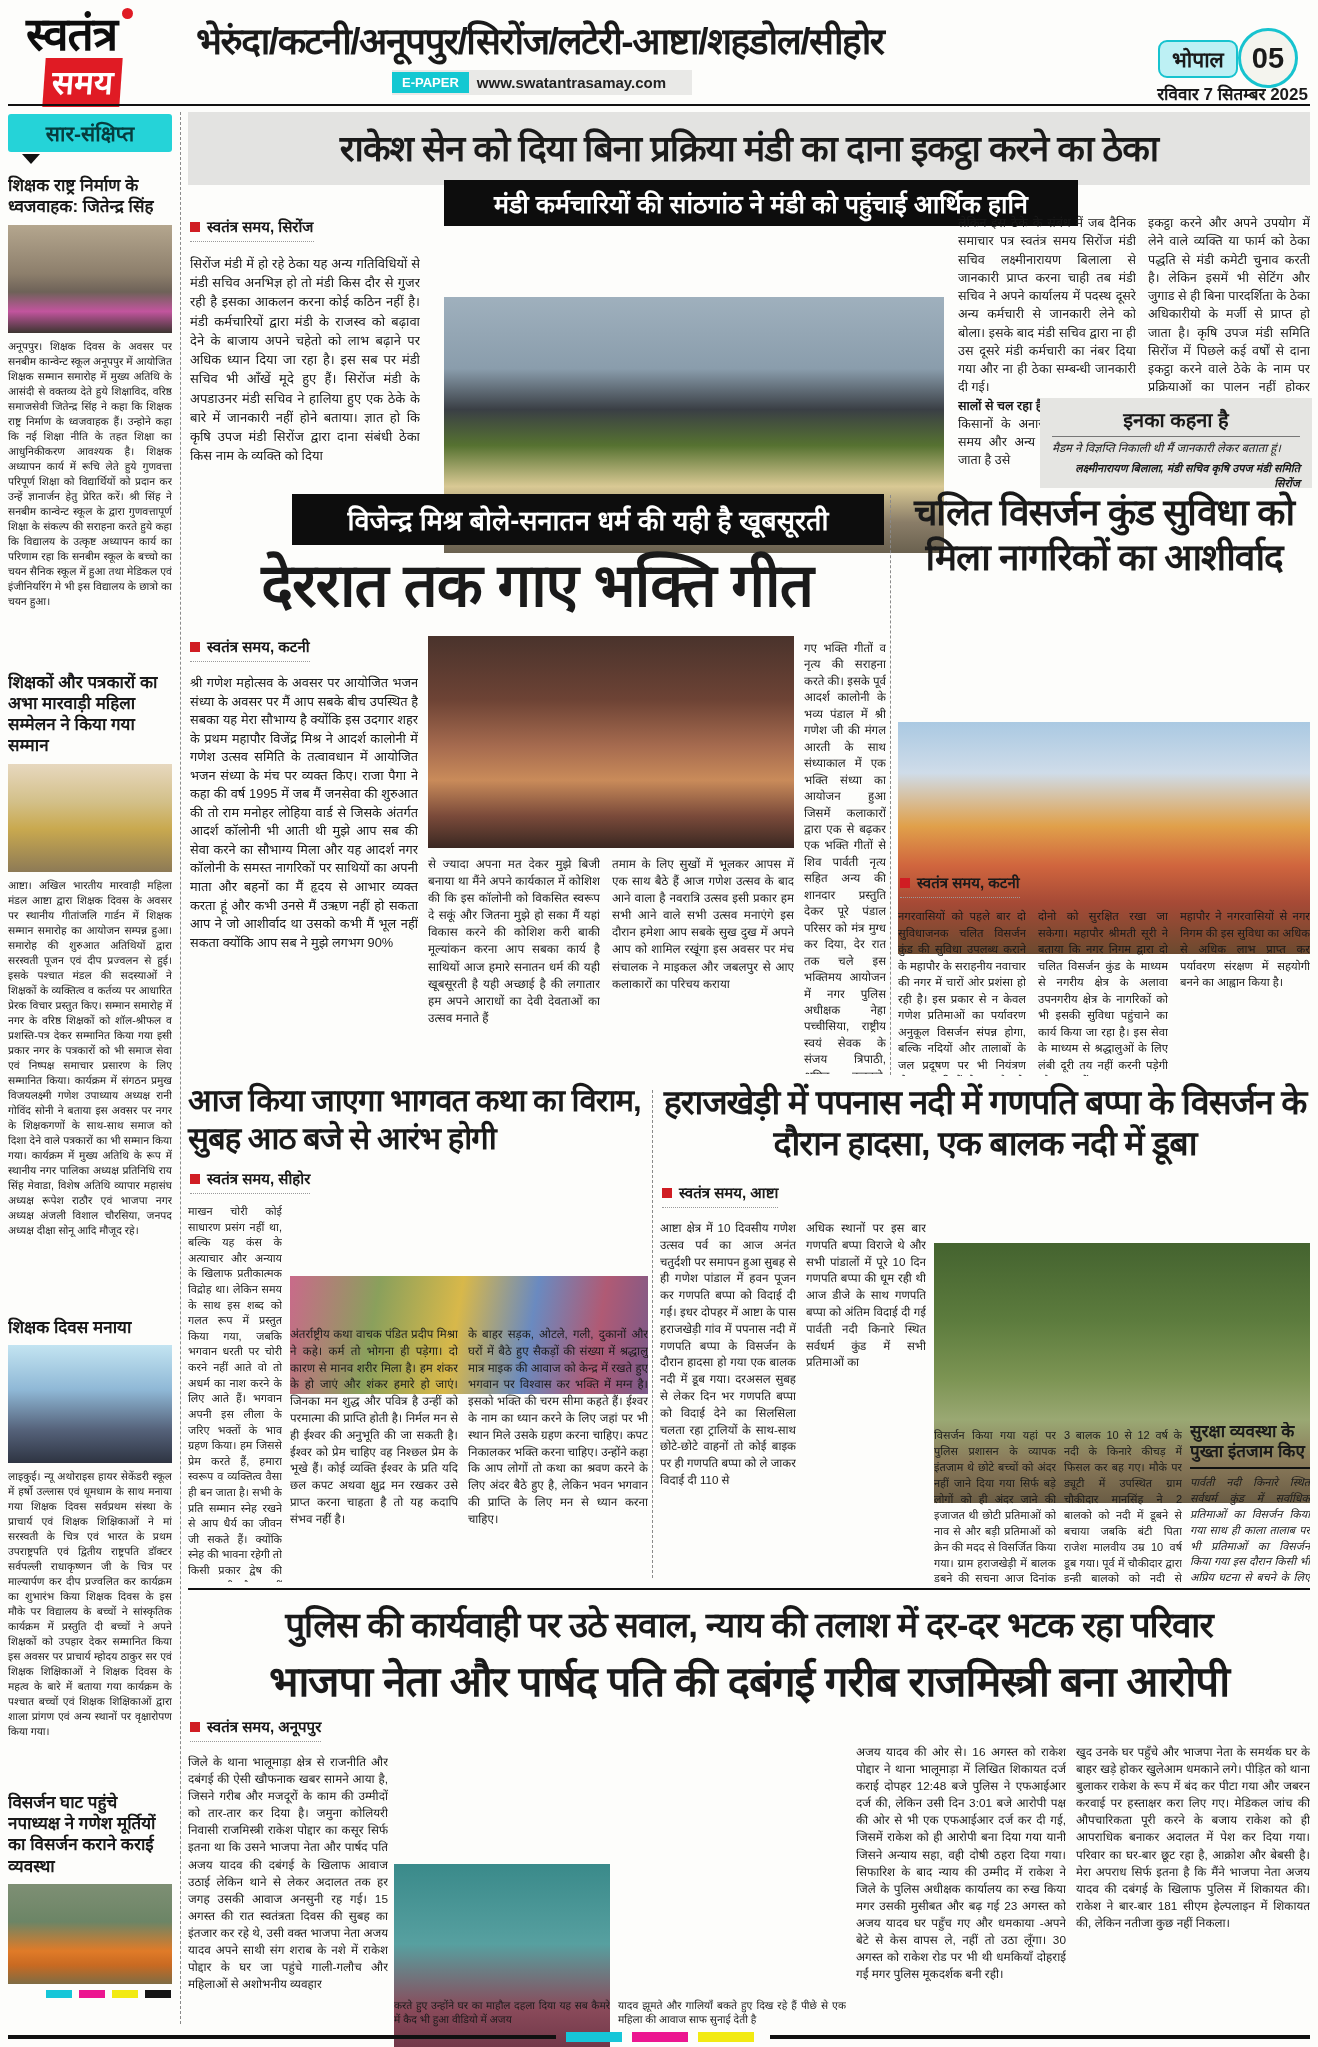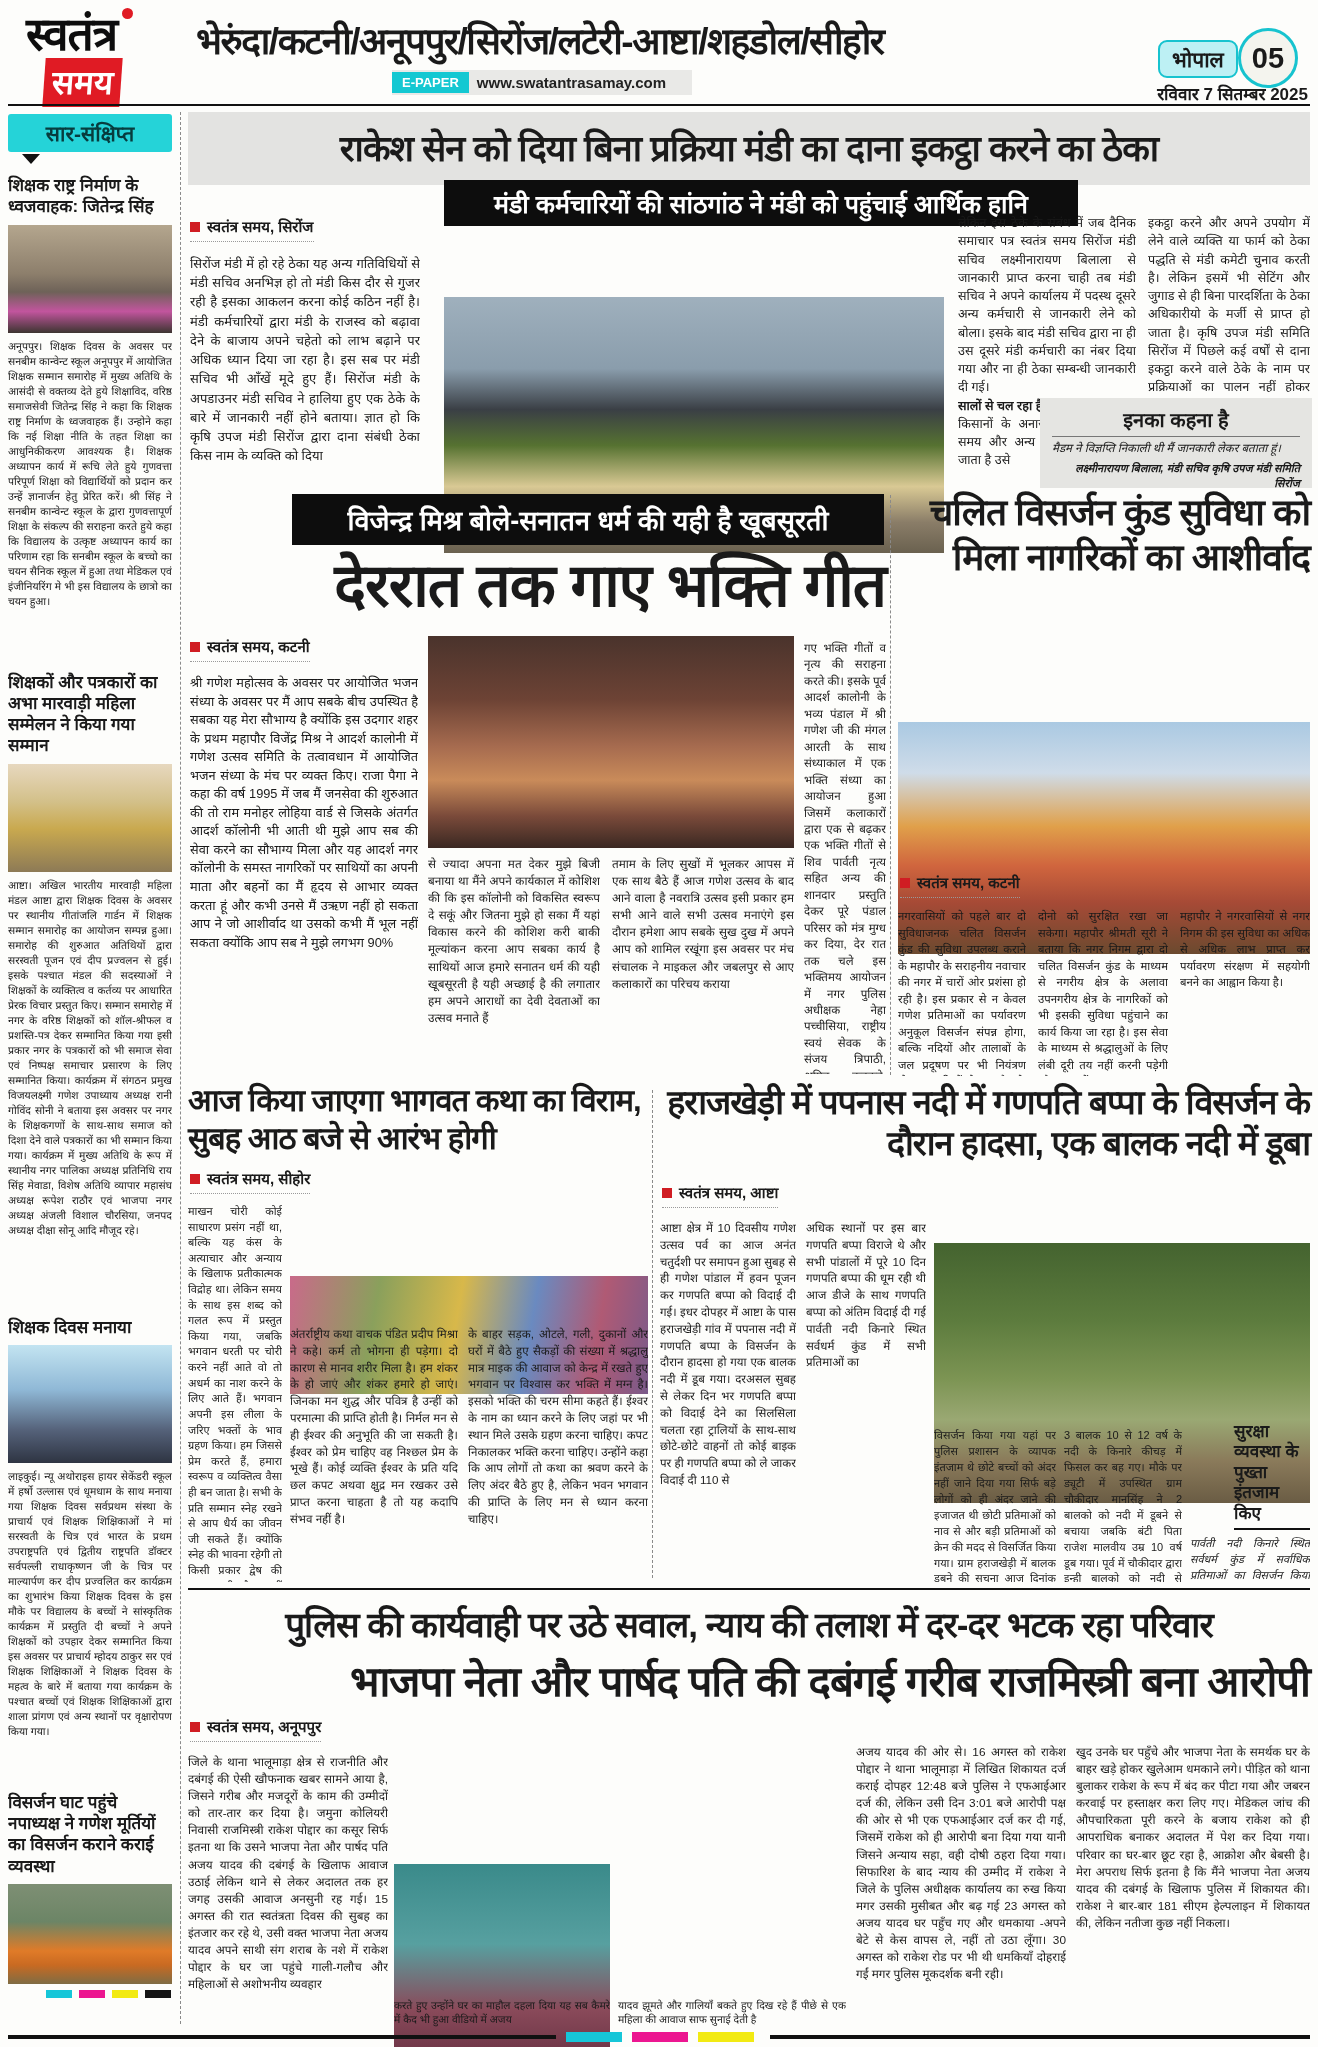--- a/index.html
+++ b/index.html
@@ -41,24 +41,24 @@
   .rsq{display:inline-block;width:10px;height:10px;background:#d01d23;margin-right:7px;}
   .bodytxt{font-size:13px;line-height:1.48;text-align:justify;}
   .bodysm{font-size:11.8px;line-height:1.45;text-align:justify;}
   .subhead-inline{font-weight:bold;}
   .ph{position:relative;overflow:hidden;}
   .quotebox{background:#e5e5e2;padding:8px 12px;}
   .qtitle{font-size:20px;font-weight:bold;text-align:center;border-bottom:1px solid #777;
           padding-bottom:3px;margin-bottom:4px;}
   .qtext{font-size:11.5px;font-style:italic;line-height:1.35;}
   .qattr{font-size:11px;font-style:italic;font-weight:bold;text-align:right;margin-top:3px;}
-  .h2big{font-weight:bold;text-align:right;letter-spacing:-1px;}
+  .h2big{font-weight:bold;text-align:center;letter-spacing:-1px;}
   .subtitleb{font-weight:bold;text-align:center;}
   .notei{font-size:11px;font-style:italic;line-height:1.45;text-align:justify;}
-  .s5sub{font-size:17px;font-weight:bold;border-bottom:2px solid #111;padding-bottom:4px;margin-bottom:6px;line-height:1.2;margin-left:44px;}
+  .s5sub{font-size:17px;font-weight:bold;border-bottom:2px solid #111;padding-bottom:4px;margin-bottom:6px;line-height:1.2;}
   .banner{font-size:35px;font-weight:bold;text-align:center;border-top:2px solid #111;padding-top:10px;letter-spacing:-1px;}
   .cap{font-size:10.5px;line-height:1.35;text-align:justify;}
   .bar{position:absolute;height:10px;}
 </style>
 </head>
 <body>
 
 <div class="page">
 
   <div class="abs" style="left:26px;top:10px;width:150px;">

